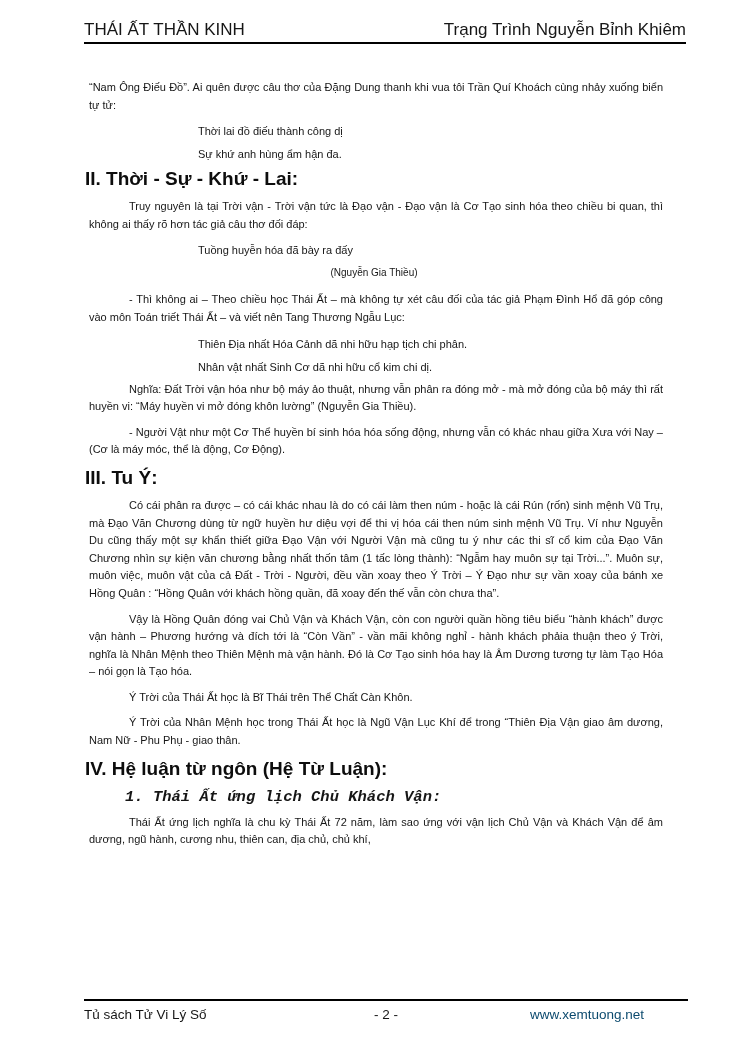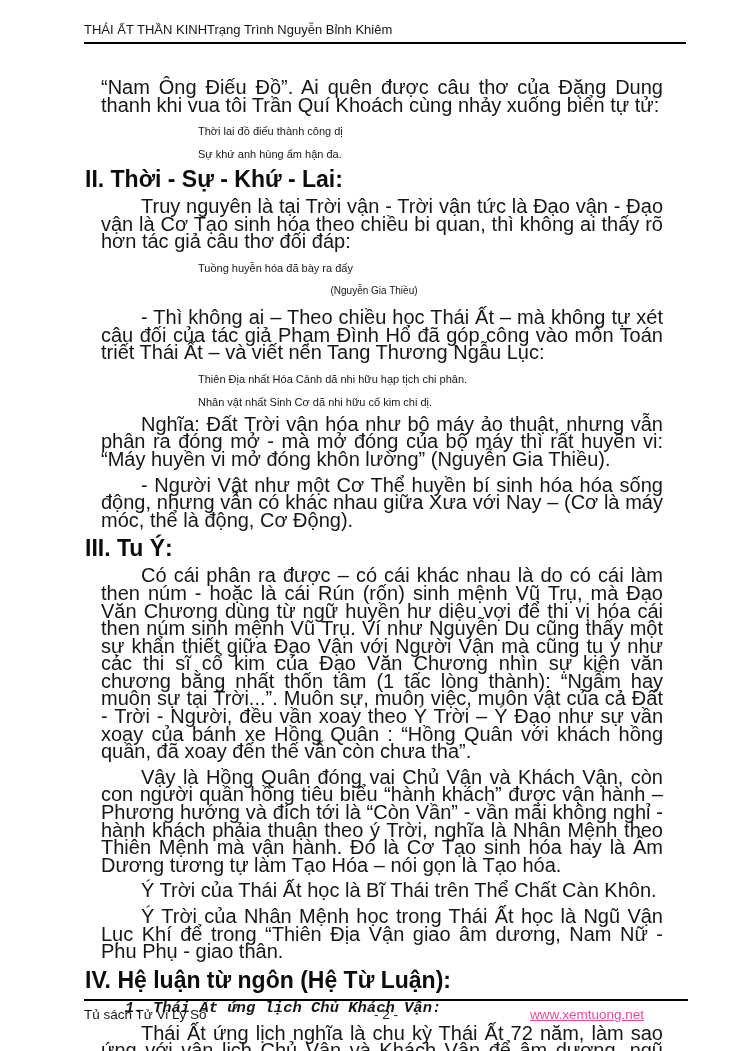--- a/index.html
+++ b/index.html
@@ -6,63 +6,63 @@
   body {
     width: 744px; height: 1051px;
     background: #ffffff;
     position: relative;
     font-family: "Liberation Sans", sans-serif;
     color: #161616;
     overflow: hidden;
   }
   .page-header {
     position: absolute; top: 22px; left: 84px; right: 58px;
-    display: flex; justify-content: flex-start;
-    font-size: 13px; line-height: 16px;
+    display: flex; justify-content: space-between;
+    font-size: 17px; line-height: 16px;
   }
   .header-rule {
     position: absolute; top: 42px; left: 84px; right: 58px;
     border-top: 2px solid #000;
   }
   .content {
     position: absolute; top: 79px; left: 85px; width: 578px;
   }
   .para {
-    font-size: 20px; line-height: 17.6px;
+    font-size: 11px; line-height: 17.6px;
     text-align: justify; text-indent: 40px;
-    margin: 0 0 8px 16px;
+    margin: 0 0 8px 4px;
   }
   .para.no-indent { text-indent: 0; }
   .verse {
     font-size: 11px; line-height: 18px;
     margin: 0 0 5px 113px;
   }
   .attribution {
     font-size: 10px; line-height: 18px;
     text-align: center; margin: 2px 0 9px 0;
   }
   .section-heading {
-    font-size: 23px; line-height: 22px; font-weight: bold;
+    font-size: 19px; line-height: 22px; font-weight: bold;
     margin: 3px 0 8px 0; color: #0d0d0d;
   }
   .subheading {
     font-size: 15.5px; line-height: 18px;
     font-weight: bold; font-style: italic;
     margin: 0 0 8px 40px;
     font-family: Liberation Mono, monospace;
   }
   .page-footer {
     position: absolute; top: 999px; left: 84px; right: 56px;
     border-top: 2.5px solid #000;
     font-size: 13.5px; line-height: 16px;
     height: 26px;
   }
   .footer-left  { position: absolute; left: 0; top: 6px; text-align: right; }
   .footer-center{ position: absolute; left: 0; right: 0; top: 6px; text-align: center; }
-  .footer-right { position: absolute; right: 44px; top: 6px; text-decoration: underline; color: #ec4899; cursor: pointer; }
+  .footer-right { position: absolute; right: 44px; top: 6px; color: #0c4a6e; cursor: pointer; }
 </style>
 </head>
 <body>
 
 <div class="page-header">
   <span>THÁI ẤT THẦN KINH</span>
   <span>Trạng Trình Nguyễn Bỉnh Khiêm</span>
 </div>
 <div class="header-rule"></div>
 

